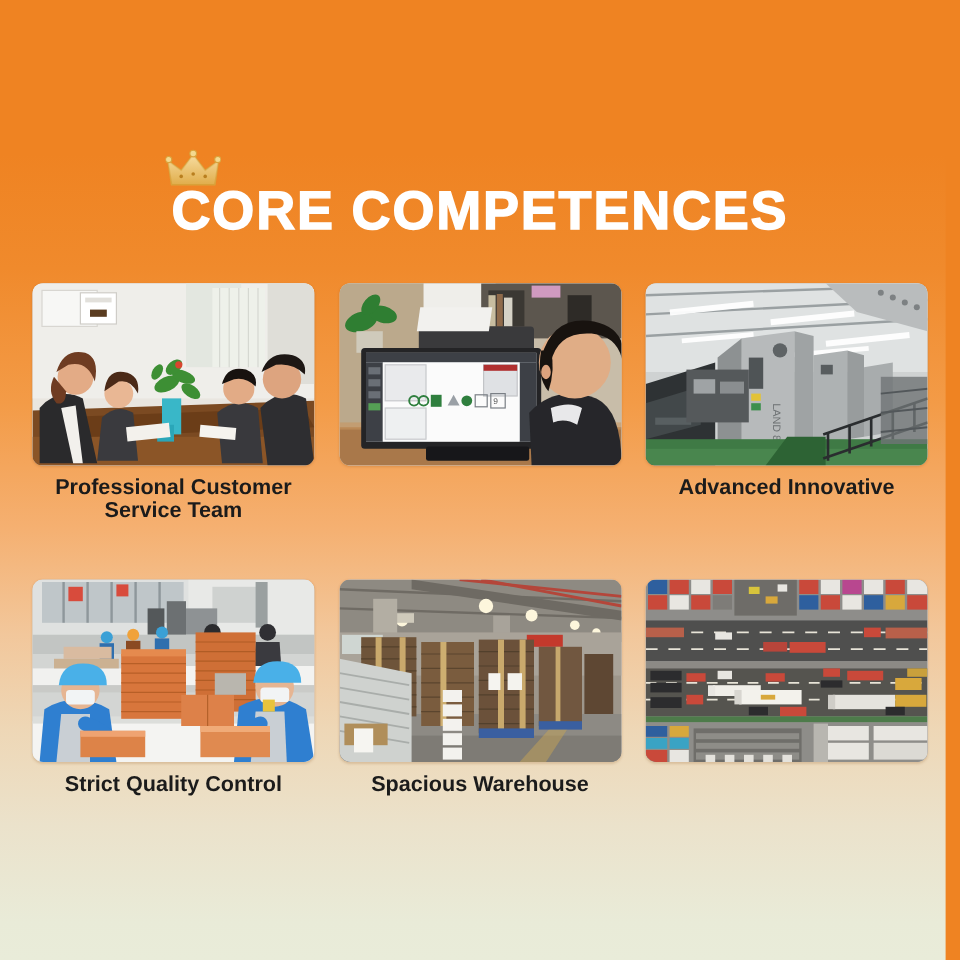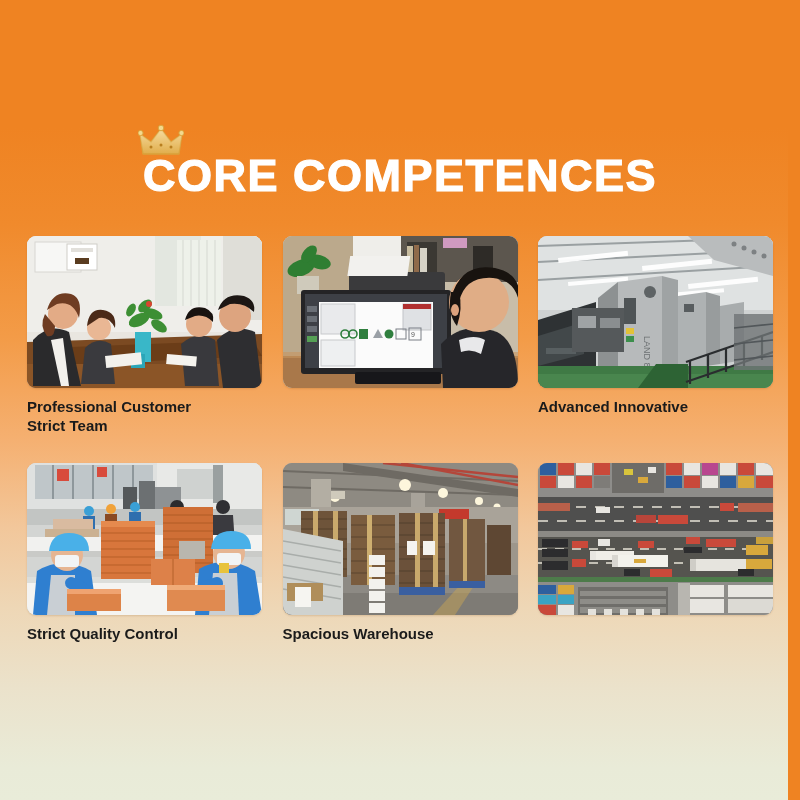--- a/index.html
+++ b/index.html
@@ -33,31 +33,31 @@
     font-family:"Liberation Sans","DejaVu Sans",sans-serif;
     -webkit-text-stroke:1.2px #ffffff;
     white-space:nowrap;
   }
 
   
   #grid{
     position:absolute;left:27px;top:236px;width:746px;
   }
   .row{display:flex;justify-content:space-between;}
-  .row-2{margin-top:28px;}
+  .row-2{margin-top:48px;}
   .cell{width:235px;}
   .photo{
     width:235px;height:152px;border-radius:9px;overflow:hidden;
     position:relative;background:#cfcfcf;
     box-shadow:0 1px 2px rgba(120,60,0,.18);
   }
   .photo svg{display:block;width:100%;height:100%;}
   .caption{
-    margin-top:9px;
-    font-size:15px;line-height:19px;font-weight:bold;
+    margin-top:9px;text-align:center;
+    font-size:18px;line-height:19px;font-weight:bold;
     color:#1b1b1b;
     font-family:"Liberation Sans","DejaVu Sans",sans-serif;
   }
   .caption span{display:block;}
 </style>
 </head>
 <body>
 
 <div id="banner">
 
@@ -145,21 +145,21 @@
               <circle cx="172" cy="88" r="13" fill="#e2ab86"></circle>
               <path d="M158 84 q4 -16 20 -12 q10 4 8 14 q-8 -8 -18 -6 z" fill="#18120f"></path>
             </g>
 
             <rect x="78" y="120" width="36" height="12" fill="#f3f1ec" transform="rotate(-6 78 120)"></rect>
             <rect x="140" y="118" width="30" height="10" fill="#f5f3ee" transform="rotate(5 140 118)"></rect>
           </svg>
         </div>
         <div class="caption">
           <span>Professional Customer</span>
-          <span>Strict Team</span>
+          <span>Service Team</span>
         </div>
       </div>
 
       <div class="cell">
         <div class="photo">
           <svg viewBox="0 0 235 152" preserveAspectRatio="xMidYMid slice">
             <rect width="235" height="152" fill="#c8bda9"></rect>
             <rect x="0" y="0" width="70" height="120" fill="#bba98c"></rect>
             <rect x="70" y="0" width="60" height="60" fill="#efeeea"></rect>
             <rect x="118" y="0" width="117" height="46" fill="#5c564e"></rect>

